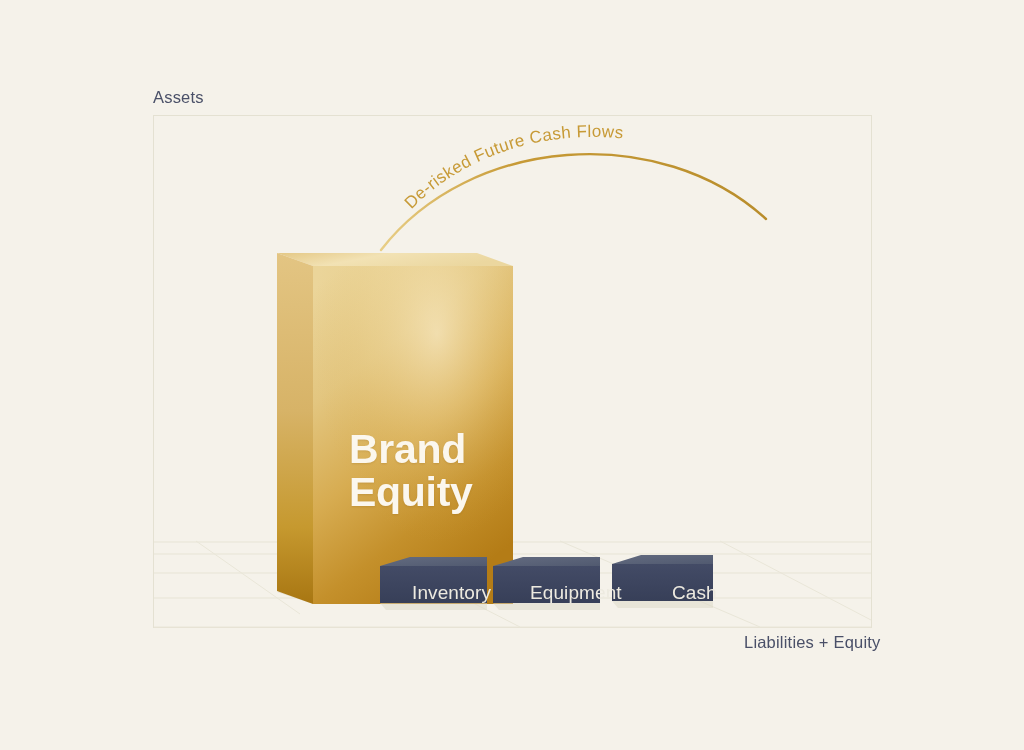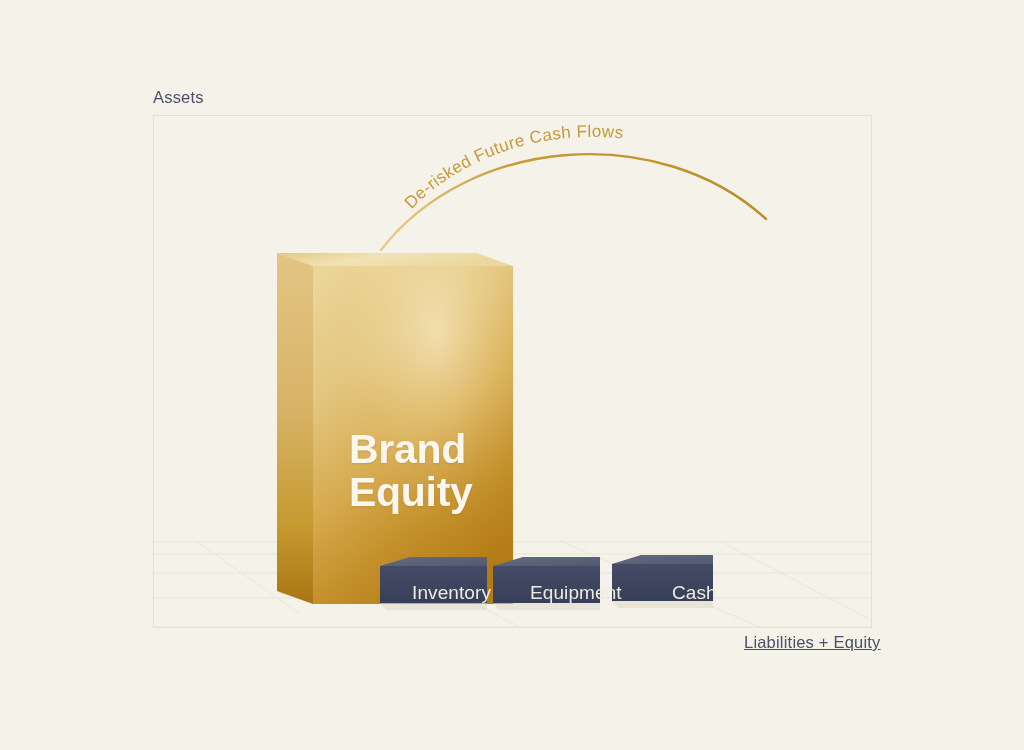--- a/index.html
+++ b/index.html
@@ -18,21 +18,21 @@
   }
   
   .axis-label {
     position: absolute;
     font-size: 16.5px;
     color: #4A5068;
     letter-spacing: .2px;
     white-space: nowrap;
   }
   #assets-label { left: 153px; top: 88px; }
-  #liab-label   { left: 744px; top: 633px; text-decoration: underline; }
+  #liab-label   { left: 744px; top: 633px; }
 
   
   #plot-frame {
     position: absolute;
     left: 153px; top: 115px;
     width: 719px; height: 513px;
     border: 1px solid #E4E1D2;
     background: transparent;
   }
 

